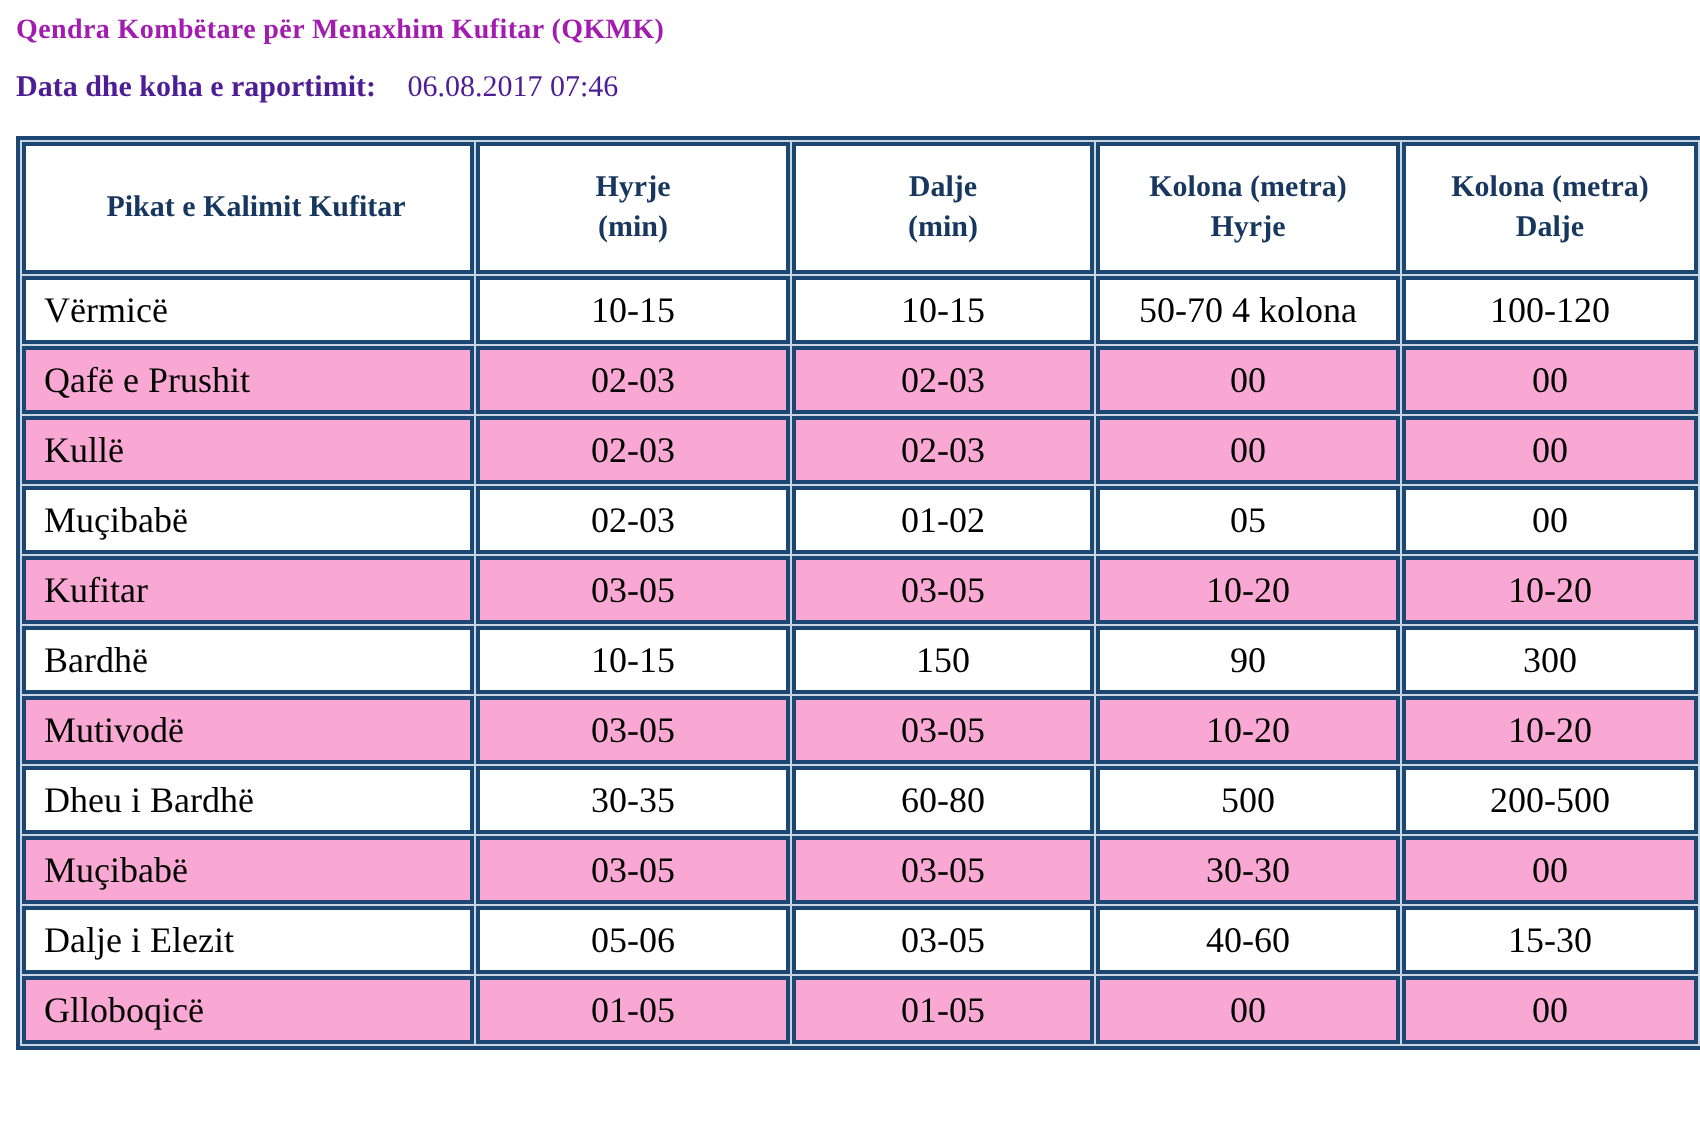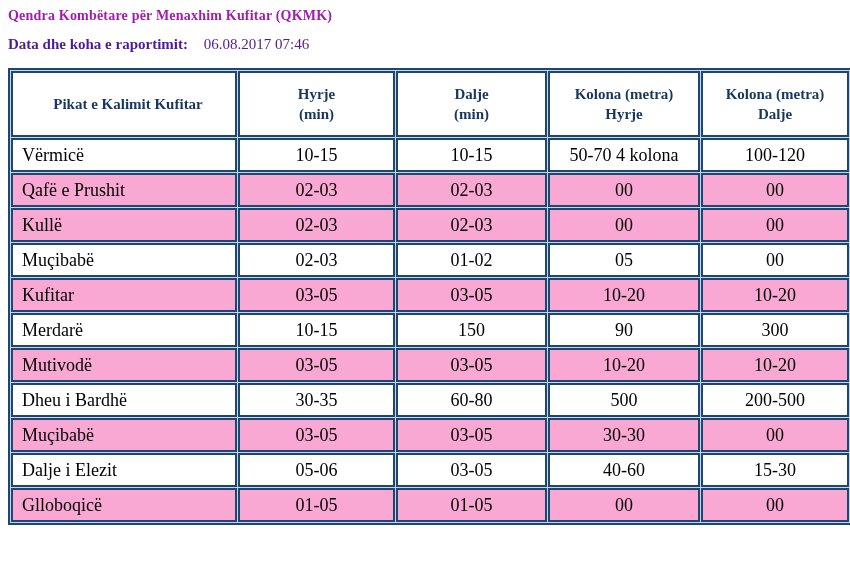--- a/index.html
+++ b/index.html
@@ -145,21 +145,21 @@
           <td>00</td>
         </tr>
         <tr class="alt">
           <td class="left">Kufitar</td>
           <td>03-05</td>
           <td>03-05</td>
           <td>10-20</td>
           <td>10-20</td>
         </tr>
         <tr>
-          <td class="left">Merdarë</td>
+          <td class="left">Bardhë</td>
           <td>10-15</td>
           <td>150</td>
           <td>90</td>
           <td>300</td>
         </tr>
         <tr class="alt">
           <td class="left">Mutivodë</td>
           <td>03-05</td>
           <td>03-05</td>
           <td>10-20</td>

